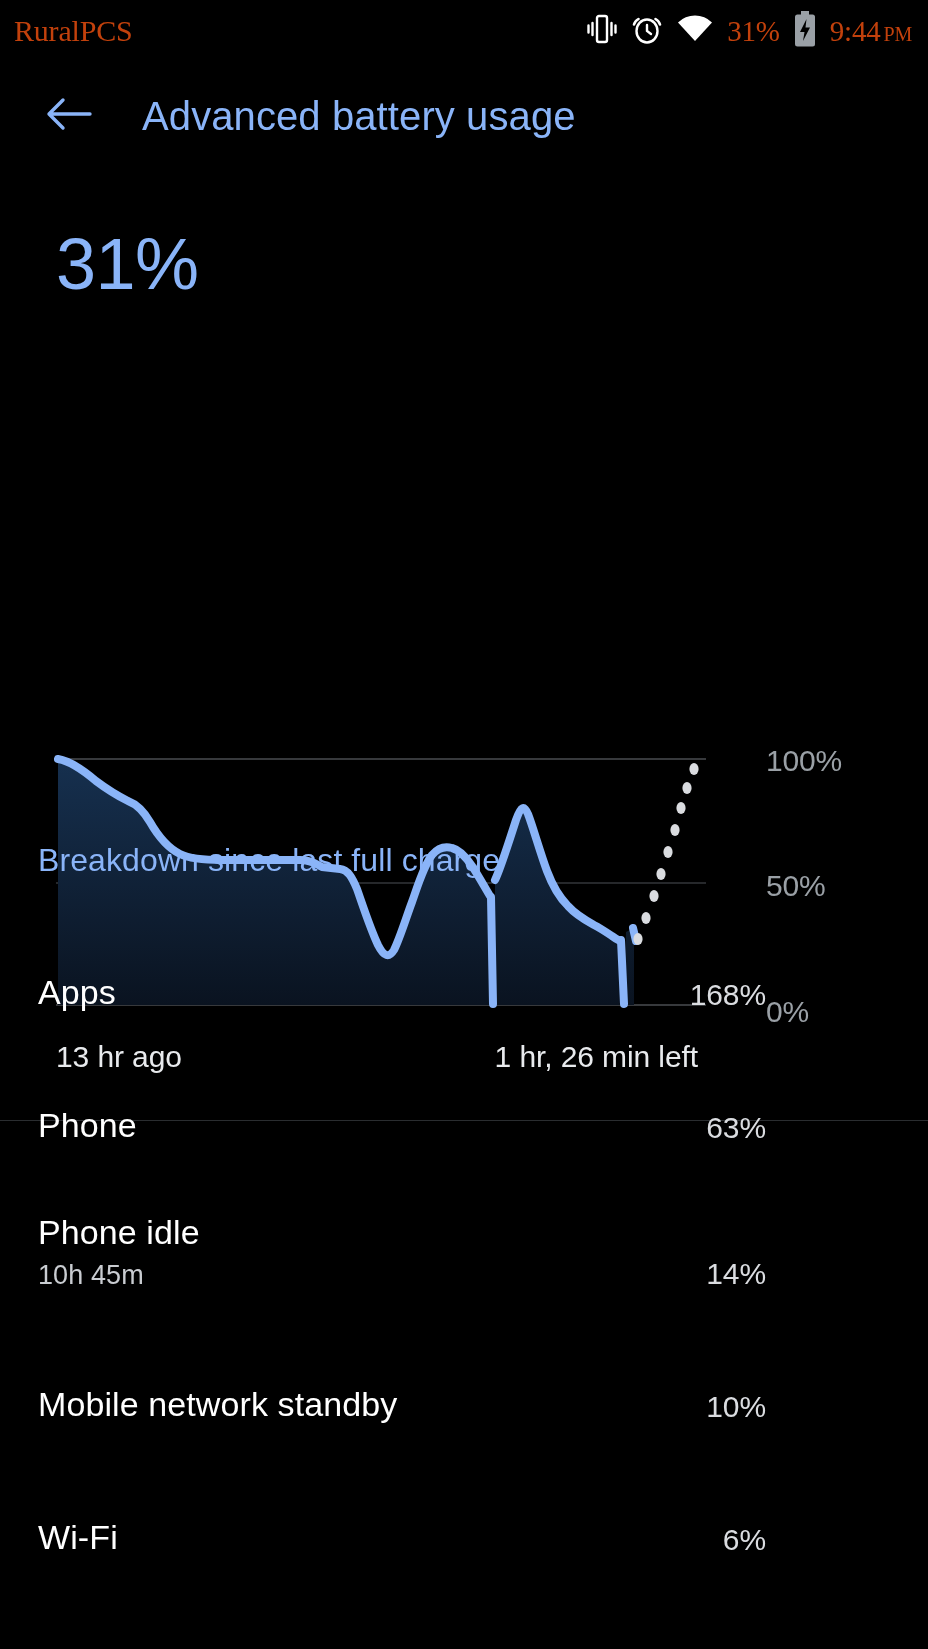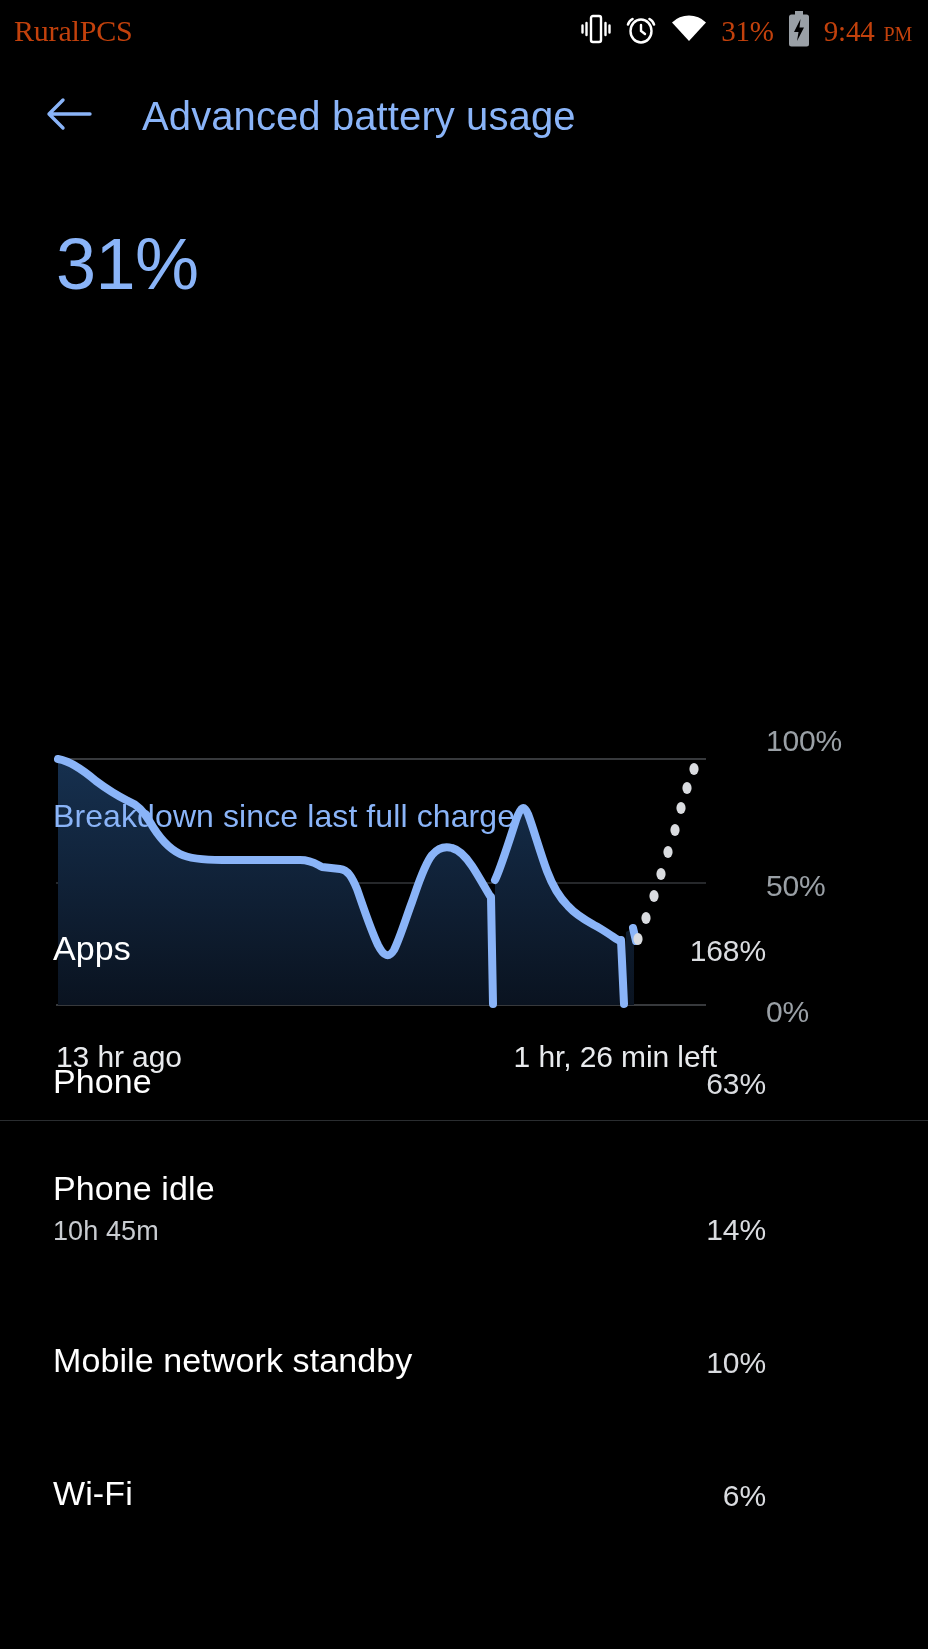--- a/index.html
+++ b/index.html
@@ -34,21 +34,21 @@
   .sb-icon { display: block; }
   .sb-batt-pct {
     font-size: 29px;
     letter-spacing: -0.2px;
   }
   .sb-clock {
     font-size: 29px;
     letter-spacing: -0.2px;
     display: flex;
     align-items: baseline;
-    gap: 9px;
+    gap: 3px;
   }
   .sb-ampm { font-size: 20px; }
 
   
   .appbar {
     height: 108px;
     display: flex;
     align-items: center;
     padding-left: 38px;
   }
@@ -88,49 +88,48 @@
     left: 0;
     top: 0;
   }
   .y-label {
     position: absolute;
     color: #9aa0a6;
     font-size: 30px;
     letter-spacing: -0.2px;
     left: 766px;
   }
-  .y-100 { top: 384px; }
+  .y-100 { top: 404px; }
   .y-50  { top: 529px; }
   .y-0   { top: 655px; }
   .x-label {
     position: absolute;
     color: #e8eaed;
     font-size: 30px;
     letter-spacing: -0.1px;
     top: 700px;
   }
   .x-left  { left: 56px; text-align: right; }
-  .x-right { right: 211px; }
+  .x-right { right: 230px; }
 
   .divider {
     position: absolute;
     left: 0;
     top: 780px;
     width: 928px;
     height: 1px;
     background: #2a2d30;
   }
 
   
   .breakdown {
     position: absolute;
-    top: 736px;
+    top: 780px;
     left: 0;
     width: 804px;
-    padding-left: 15px;
   }
   .section-title {
     color: #8ab4f8;
     font-size: 32px;
     padding: 62px 0 0 38px;
     letter-spacing: 0.1px;
   }
   .row {
     display: flex;
     align-items: flex-end;

